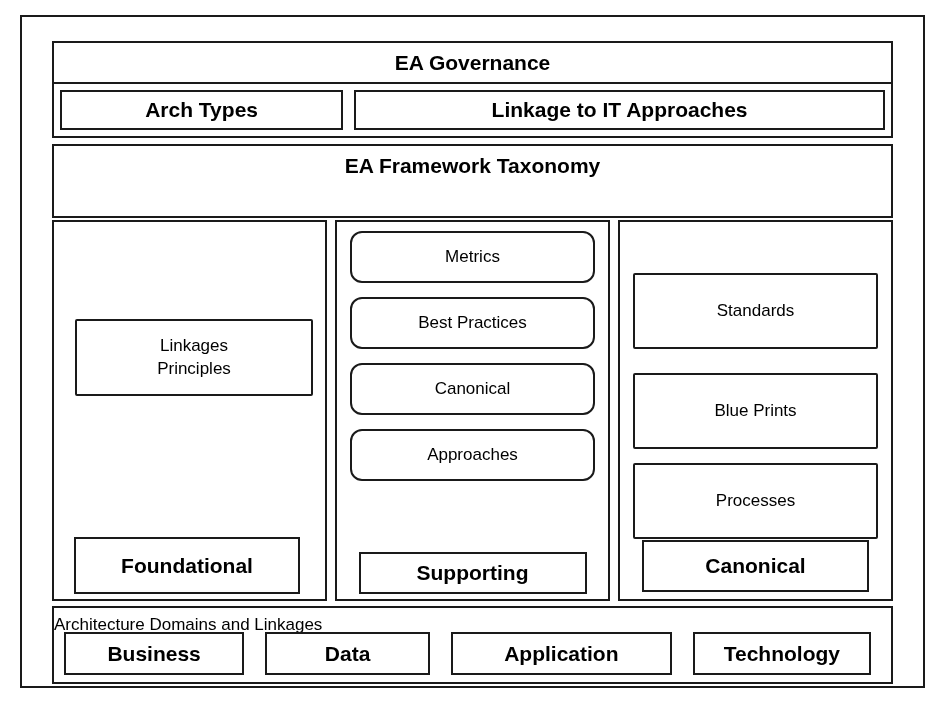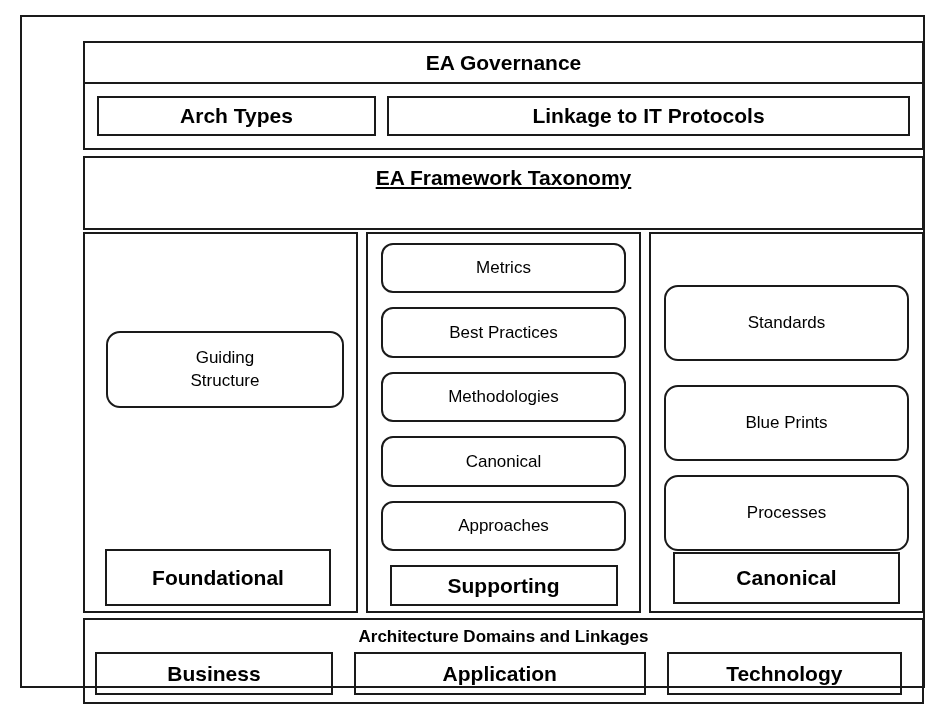--- a/index.html
+++ b/index.html
@@ -19,34 +19,33 @@
     position: absolute;
     left: 20px; top: 15px;
     width: 905px; height: 673px;
     border: 2px solid var(--border);
     background: var(--bg);
   }
   .content {
     position: absolute;
     left: 30px; top: 24px;
     width: 841px;
-    margin-left: 31px;
   }
 
   
   .gov { border: 2px solid var(--border); }
   .gov-title {
     height: 41px;
     line-height: 39px;
     text-align: center;
     font-weight: bold;
     font-size: 21px;
     border-bottom: 2px solid var(--border);
   }
-  .gov-row { display: flex; gap: 11px; padding: 12px; }
+  .gov-row { display: flex; gap: 11px; padding: 6px; }
   .gov-tab {
     border: 2px solid var(--border);
     height: 40px;
     line-height: 36px;
     text-align: center;
     font-weight: bold;
     font-size: 21px;
     white-space: nowrap;
     overflow: hidden;
   }
@@ -56,35 +55,34 @@
 
   
   .taxonomy {
     margin-top: 6px;
     height: 74px;
     border: 2px solid var(--border);
     text-align: center;
     font-weight: bold;
     font-size: 21px;
     padding-top: 8px;
-    text-decoration: underline;
   }
 
   
   .cols { margin-top: 2px; display: flex; gap: 8px; height: 381px; }
   .col {
     border: 2px solid var(--border);
     flex: 1 1 0;
     display: flex;
     flex-direction: column;
     position: relative;
   }
   .rounded {
     border: 2px solid var(--border);
-    border-radius: 14px;
+    border-radius: 2px;
     display: flex;
     align-items: center;
     justify-content: center;
     font-size: 17px;
     text-align: center;
     background: var(--bg);
   }
   .col-label {
     border: 2px solid var(--border);
     font-weight: bold;
@@ -108,25 +106,23 @@
 
   
   .can-item { width: 245px; height: 76px; margin: 0 auto; }
   .can-item.i0 { margin-top: 51px; margin-bottom: 24px; }
   .can-item.i1 { margin-bottom: 14px; }
   .can-label { margin: auto auto 7px; width: 227px; height: 52px; }
 
   
   .domains { margin-top: 5px; border: 2px solid var(--border); }
   .dom-title {
-    height: 32px;
+    height: 24px;
     line-height: 34px;
-    text-align: center;
     font-size: 17px;
-    font-weight: bold;
   }
   .dom-row { display: flex; padding: 0 20px 7px 10px; gap: 21px; }
   .dom-box {
     border: 2px solid var(--border);
     height: 43px;
     line-height: 39px;
     text-align: center;
     font-weight: bold;
     font-size: 21px;
     white-space: nowrap;
@@ -140,55 +136,55 @@
 </head>
 <body>
 
 <div class="outer-frame">
   <div class="content">
 
     <div class="gov">
       <div class="gov-title">EA Governance</div>
       <div class="gov-row">
         <div class="gov-tab t0">Arch Types</div>
-        <div class="gov-tab t2">Linkage to IT Protocols</div>
+        <div class="gov-tab t2">Linkage to IT Approaches</div>
       </div>
     </div>
 
     <div class="taxonomy">EA Framework Taxonomy</div>
 
     <div class="cols">
 
       <div class="col">
         <div class="rounded gp-box">
-          <span>Guiding Structure</span>
+          <span>Linkages Principles</span>
         </div>
         <div class="col-label found-label">Foundational</div>
       </div>
 
       <div class="col">
         <div class="rounded mid-item first">Metrics</div>
         <div class="rounded mid-item">Best Practices</div>
-        <div class="rounded mid-item">Methodologies</div>
         <div class="rounded mid-item">Canonical</div>
         <div class="rounded mid-item">Approaches</div>
         <div class="col-label sup-label">Supporting</div>
       </div>
 
       <div class="col">
         <div class="rounded can-item i0">Standards</div>
         <div class="rounded can-item i1">Blue Prints</div>
         <div class="rounded can-item i2">Processes</div>
         <div class="col-label can-label">Canonical</div>
       </div>
     </div>
 
     <div class="domains">
       <div class="dom-title">Architecture Domains and Linkages</div>
       <div class="dom-row">
         <div class="dom-box d0">Business</div>
+        <div class="dom-box d1">Data</div>
         <div class="dom-box d2">Application</div>
         <div class="dom-box d3">Technology</div>
       </div>
     </div>
 
   </div>
 </div>
 
 </body></html>

